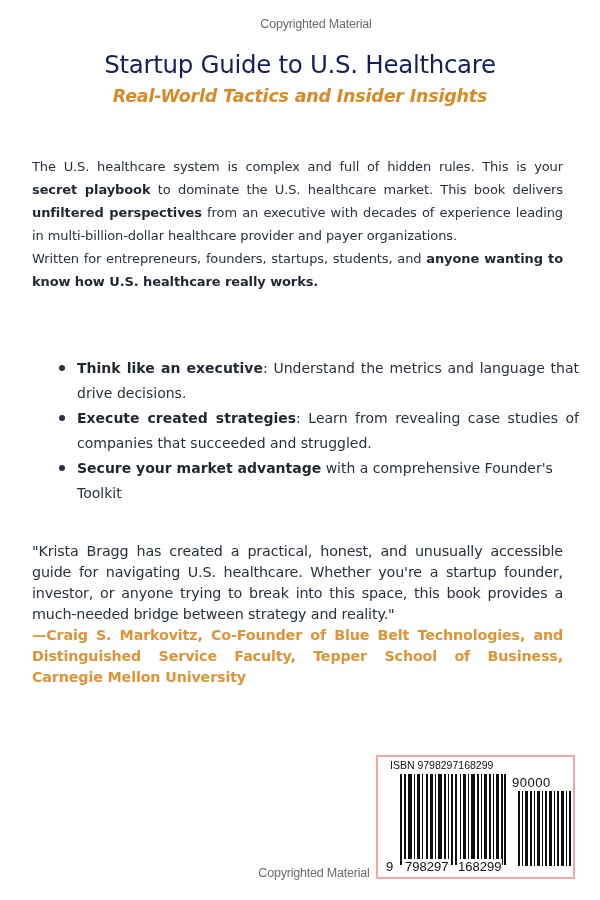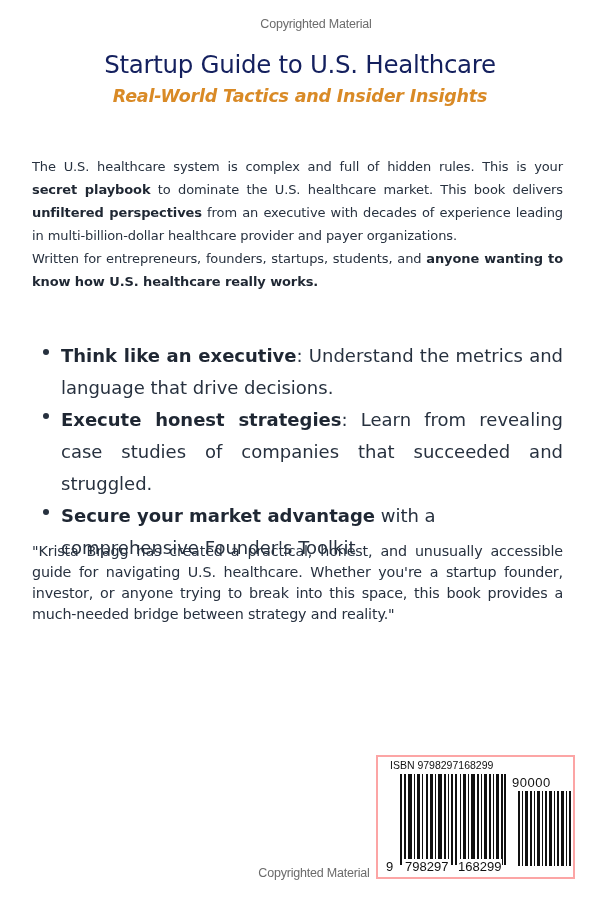--- a/index.html
+++ b/index.html
@@ -24,22 +24,22 @@
     color: #d98a26; letter-spacing: -0.2px;
   }
   .intro {
     position: absolute; top: 155px; left: 32px; width: 531px;
     font-family: "DejaVu Sans", sans-serif; font-size: 13px; line-height: 23px; color: #27313f;
     text-align: justify; letter-spacing: -0.1px;
   }
   .intro p { margin: 0; }
   .intro b { font-weight: bold; color: #1f2733; }
   .bullets {
-    position: absolute; top: 340px; left: 40px; width: 523px; margin: 0; padding: 0; list-style: none;
-    font-family: "DejaVu Sans", sans-serif; font-size: 18px; line-height: 32px; color: #27313f;
+    position: absolute; top: 340px; left: 40px; width: 523px; margin: 16px; padding: 0; list-style: none;
+    font-family: "DejaVu Sans", sans-serif; font-size: 14px; line-height: 25px; color: #27313f;
   }
   .bullets li { position: relative; padding-left: 21px; margin: 0; text-align: justify; }
   .bullets li .dot {
     position: absolute; left: 3px; top: 9px; width: 6px; height: 6px; border-radius: 50%; background: #27313f;
   }
   .bullets b { color: #1f2733; }
   .quote {
     position: absolute; top: 541px; left: 32px; width: 531px;
     font-family: "DejaVu Sans", sans-serif; font-size: 14.3px; line-height: 21px; color: #27313f;
     text-align: justify; letter-spacing: -0.15px;
@@ -74,26 +74,27 @@
 <h1 class="title" style="margin:0;">Startup Guide to U.S. Healthcare</h1>
 <div class="subtitle">Real-World Tactics and Insider Insights</div>
 
 <div class="intro">
   <p><span>The U.S. healthcare system is complex and full of hidden rules. This is your </span><b>secret playbook</b><span> to dominate the U.S. healthcare market. This book delivers </span><b>unfiltered perspectives</b><span> from an executive with decades of experience leading in multi-billion-dollar healthcare provider and payer organizations.</span></p>
   <p style="text-align:justify;"><span>Written for entrepreneurs, founders, startups, students, and </span><b>anyone wanting to know how U.S. healthcare really works.</b></p>
 </div>
 
 <ul class="bullets">
   <li><span class="dot"></span><b>Think like an executive</b><span>: Understand the metrics and language that drive decisions.</span><b></b></li>
-  <li><span class="dot"></span><b>Execute honest strategies</b><span>: Learn from revealing case studies of companies that succeeded and struggled.</span><b></b></li>
+  <li><span class="dot"></span><b>Execute created strategies</b><span>: Learn from revealing case studies of companies that succeeded and struggled.</span><b></b></li>
   <li style="text-align:left;"><span class="dot"></span><b>Secure your market advantage</b><span> with a comprehensive Founder's Toolkit</span><b></b></li>
 </ul>
 
 <div class="quote">
   <p>"Krista Bragg has created a practical, honest, and unusually accessible guide for navigating U.S. healthcare. Whether you're a startup founder, investor, or anyone trying to break into this space, this book provides a much-needed bridge between strategy and reality."</p>
+  <p class="attrib">—Craig S. Markovitz, Co-Founder of Blue Belt Technologies, and Distinguished Service Faculty, Tepper School of Business, Carnegie Mellon University</p>
 </div>
 
 <div class="barcode">
   <div class="isbn-text">ISBN 9798297168299</div>
   <div class="price-text">90000</div>
   <div class="bars-main">
     <div class="bar" style="left:0;width:2px;"></div>
       <div class="bar" style="left:4px;width:2px;"></div>
     <div class="bar" style="left:8px;width:4px;"></div>
       <div class="bar" style="left:14px;width:1px;"></div>

